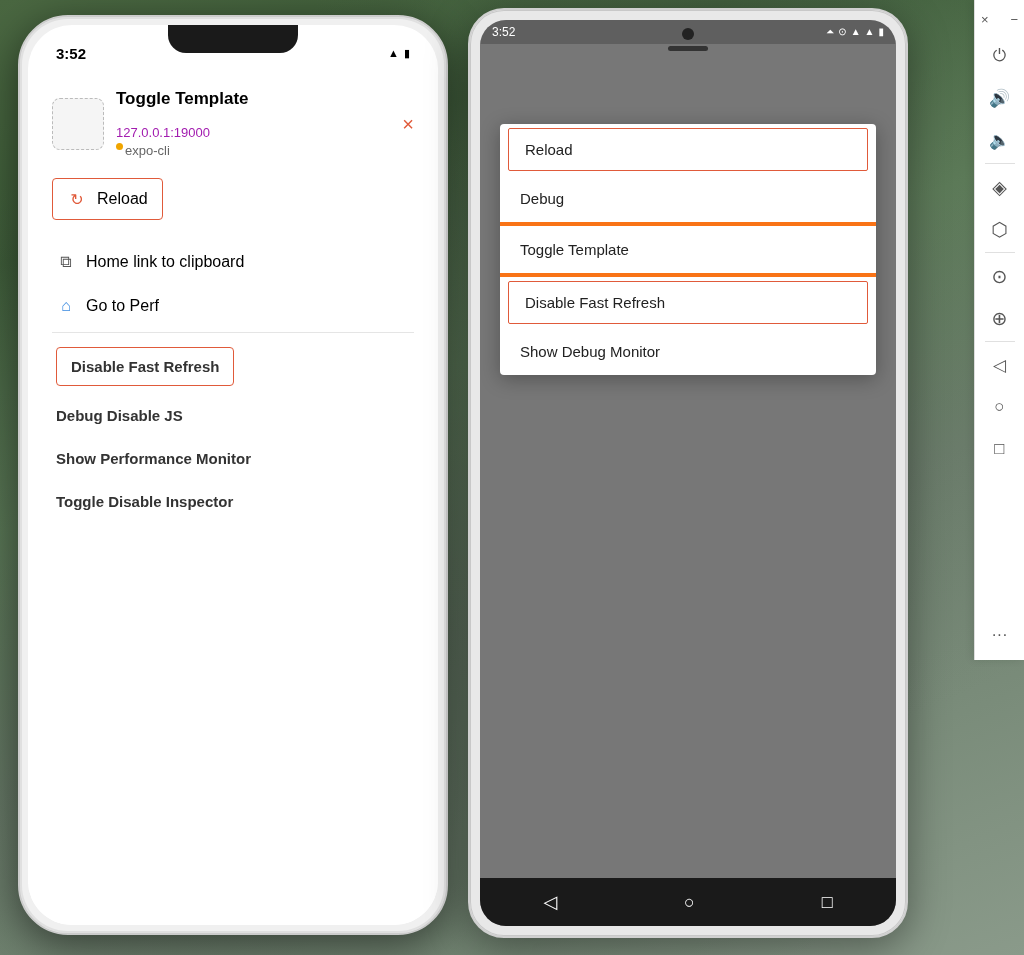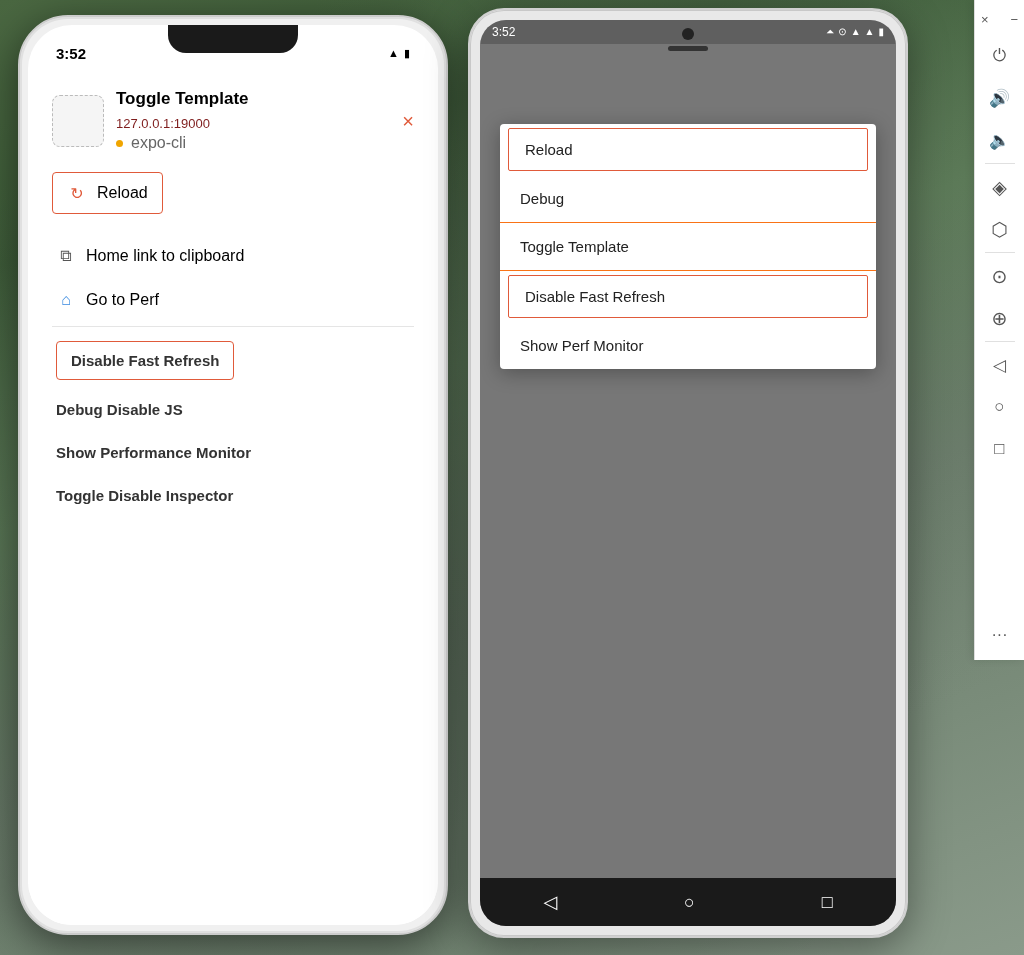--- a/index.html
+++ b/index.html
@@ -106,29 +106,28 @@
       border-radius: 8px;
       background: #f5f5f5;
     }
     .ios-app-title {
       font-size: 17px;
       font-weight: 600;
       color: #000;
     }
     .ios-app-url {
       font-size: 13px;
-      color: #7f1d1d;
-      margin-top: 7px;
+      color: #a21caf;
+      margin-top: 16px;
     }
     .ios-app-badge {
       display: flex;
-      align-items: center;
-      gap: 8px;
+      gap: 2px;
       margin-top: 3px;
-      font-size: 16px;
+      font-size: 13px;
       color: #666;
     }
     .ios-app-dot {
       width: 7px;
       height: 7px;
       background: #f0a500;
       border-radius: 50%;
     }
     .ios-close-btn {
       font-size: 20px;
@@ -292,21 +291,21 @@
       border-radius: 4px;
       box-shadow: 0 4px 20px rgba(0,0,0,0.3);
       z-index: 30;
       overflow: hidden;
     }
     .android-menu-item {
       padding: 15px 20px;
       font-size: 15px;
       color: #222;
       cursor: pointer;
-      border-bottom: 1px solid #f97316;
+      border-bottom: 4px solid #f97316;
     }
     .android-menu-item:last-child {
       border-bottom: none;
     }
     .android-menu-item.bordered {
       border: 1.5px solid #e05a3a;
       margin: 4px 8px;
       padding: 12px 16px;
       border-radius: 2px;
     }
@@ -467,21 +466,21 @@
 
         <div class="android-menu-item">
           <span>Toggle Template</span>
         </div>
 
         <div class="android-menu-item bordered">
           <span>Disable Fast Refresh</span>
         </div>
 
         <div class="android-menu-item">
-          <span>Show Perf Monitor</span>
+          <span>Show Debug Monitor</span>
         </div>
       </div>
     </div>
 
     <div class="android-nav-bar">
       <span class="android-nav-icon">◁</span>
       <span class="android-nav-icon">○</span>
       <span class="android-nav-icon">□</span>
     </div>
   </div>

